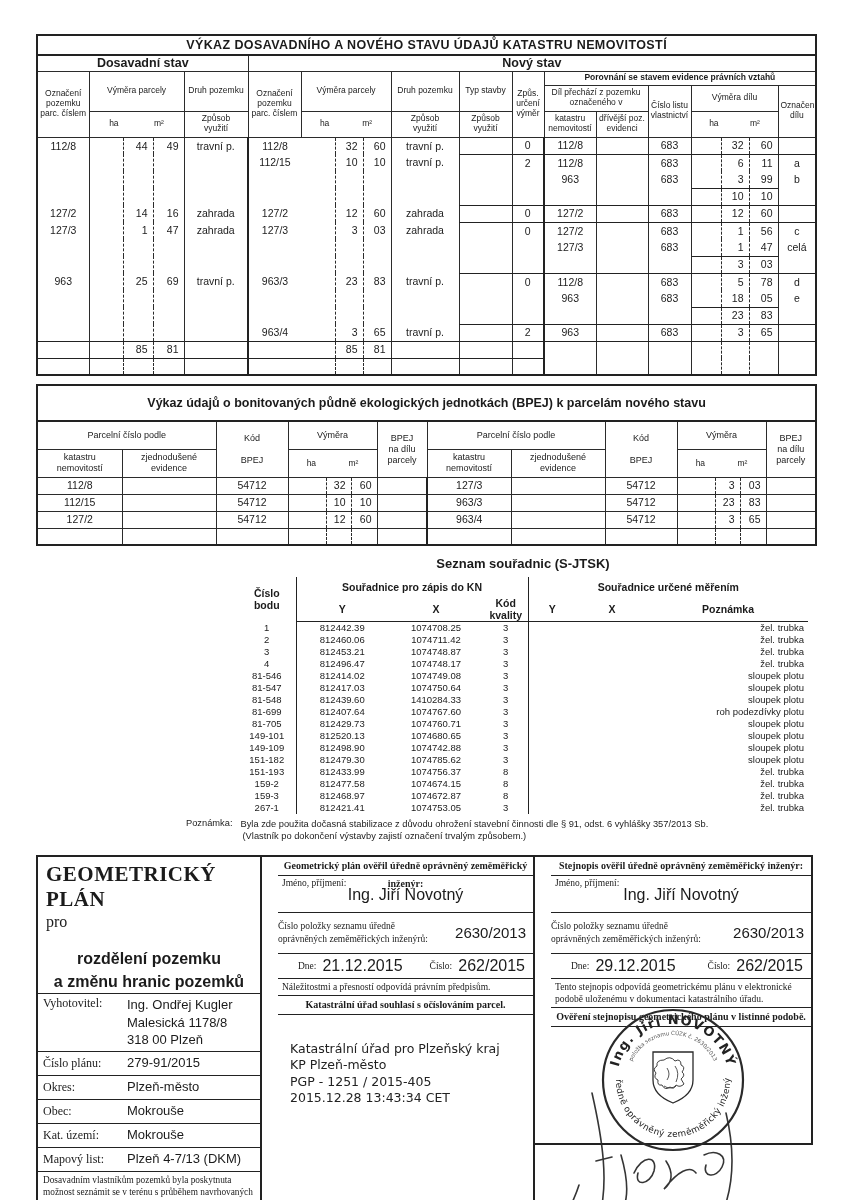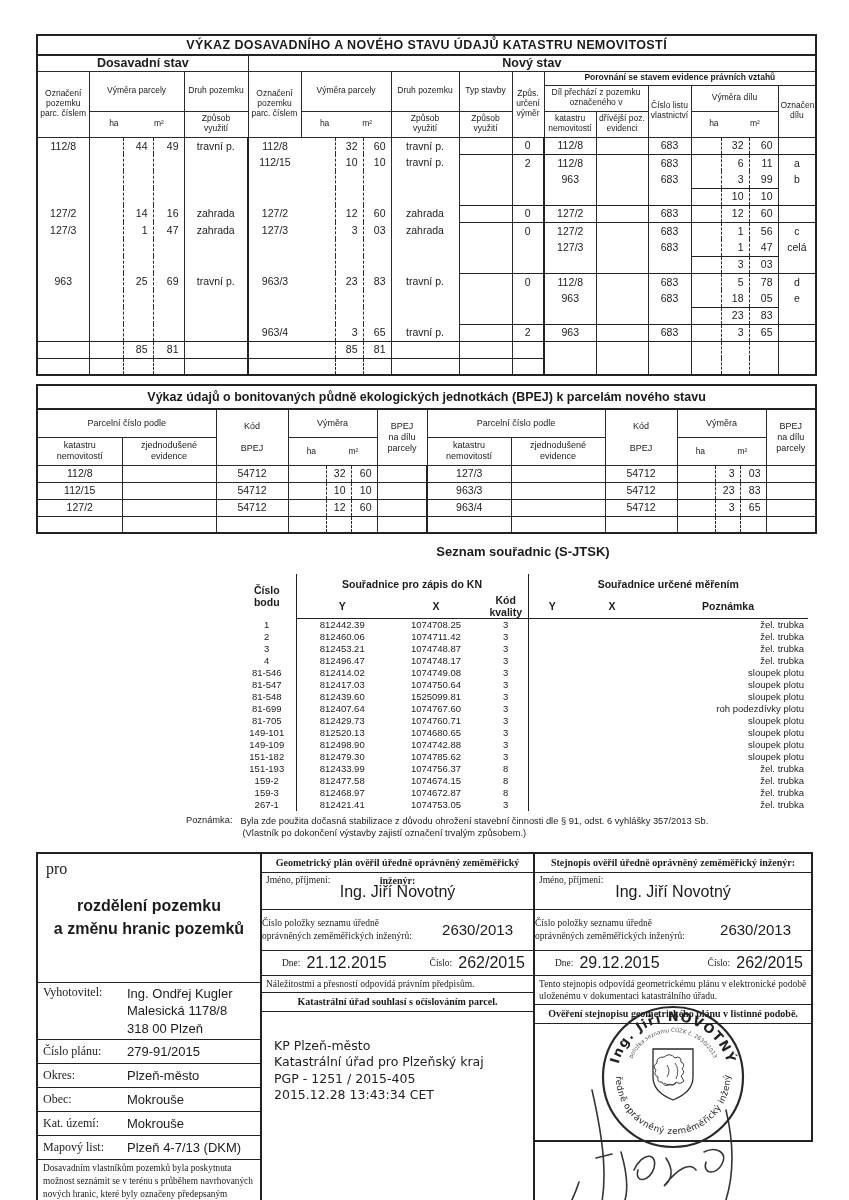--- a/index.html
+++ b/index.html
@@ -29,32 +29,32 @@
   .vykaz td.bt{border-top:1.3px solid #222;}
   .vykaz td.c0,.vykaz td.c5,.vykaz td.c12,.vykaz td.c13,.vykaz td.c14,.vykaz td.c18,
   .vykaz td.c4,.vykaz td.c9,.vykaz td.c11{text-align:center;}
   .vykaz td.c2,.vykaz td.c3,.vykaz td.c7,.vykaz td.c8,.vykaz td.c16,.vykaz td.c17{text-align:right;padding-right:5px;}
   .hm{display:flex;align-items:flex-end;justify-content:space-around;font-size:8.5px;}
 
   
   .bpej{border:2px solid #222;margin-top:8px;}
   .bpej th{border:1px solid #2b2b2b;font-weight:normal;font-size:9px;line-height:1.2;
            text-align:center;vertical-align:middle;white-space:pre-line;height:28px;}
-  .bpej .tbl-title{font-size:12.5px;font-weight:bold;height:24px;border-bottom:2px solid #222;}
+  .bpej .tbl-title{font-size:12.5px;font-weight:bold;height:36px;border-bottom:2px solid #222;}
   .bpej tbody tr{height:17px;}
   .bpej td{font-size:10.5px;border:0;border-bottom:1.2px solid #2b2b2b;text-align:center;line-height:1;}
   .bpej td.v1,.bpej td.v2,.bpej td.v3,.bpej td.v6,.bpej td.v8,.bpej td.v9,.bpej td.v10,.bpej td.v13{border-left:1px solid #2b2b2b;}
   .bpej td.v7{border-left:2px solid #222;}
   .bpej td.v4,.bpej td.v5,.bpej td.v11,.bpej td.v12{border-left:1px dashed #2b2b2b;}
   .bpej td.v4,.bpej td.v5,.bpej td.v11,.bpej td.v12{text-align:right;padding-right:5px;}
 
   
   .coords-wrap{margin-top:10px;}
   .coords-title{width:570px;margin-left:202px;text-align:center;font-size:13px;font-weight:bold;height:18px;}
-  .coords{width:570px;margin-left:202px;margin-top:12px;}
+  .coords{width:570px;margin-left:202px;margin-top:3px;}
   .coords th{font-size:10.5px;font-weight:bold;text-align:center;vertical-align:middle;white-space:pre-line;height:20px;}
   .coords thead tr:last-child th{border-bottom:1.6px solid #222;}
   .coords th.k1,.coords td.k1,.coords th.k4,.coords td.k4{border-left:1.3px solid #222;}
   .coords tbody tr{height:12px;}
   .coords td{font-size:9.5px;line-height:1;text-align:center;}
   .coords td.k6{text-align:right;padding-right:4px;}
   .coords-note{margin-left:150px;margin-top:4px;font-size:9.3px;display:flex;gap:8px;}
   .coords-note .nlines div{line-height:1.35;}
   .coords-note .nlines div:last-child{margin-left:2px;}
 
@@ -67,30 +67,30 @@
   .gp-title{font-family:"Liberation Serif",serif;font-weight:bold;font-size:21px;letter-spacing:.5px;}
   .gp-pro{font-family:"Liberation Serif",serif;font-size:16px;margin-top:1px;}
   .gp-purpose{margin-top:16px;text-align:center;font-weight:bold;font-size:16px;line-height:1.45;}
   .plan-row{border-top:1.6px solid #222;display:flex;min-height:23px;align-items:center;}
   .plan-row.tall{align-items:flex-start;padding:2px 0;}
   .plan-label{font-family:"Liberation Serif",serif;font-size:12px;width:84px;padding-left:5px;flex:none;}
   .plan-value{font-size:13px;line-height:1.35;}
   .gp-note{border-top:1.6px solid #222;font-family:"Liberation Serif",serif;font-size:9.3px;
            line-height:1.35;padding:2px 5px;}
 
-  .vcell{border-bottom:1px solid #222;position:relative;flex:none;}
+  .vcell{border-bottom:1px solid #222;position:relative;flex:none;margin-left:16px;}
   .vhead{height:18px;font-family:"Liberation Serif",serif;font-weight:bold;font-size:10px;
          text-align:center;line-height:18px;}
   .vname{height:36px;}
   .vlabel{font-family:"Liberation Serif",serif;font-size:9.5px;}
   .vname .vlabel{position:absolute;top:2px;left:4px;}
   .vname .vbig{display:block;text-align:center;margin-top:10px;font-size:16px;}
   .vlist{height:40px;display:flex;align-items:center;}
   .vlist .vlabel{width:150px;padding-left:0;line-height:1.3;}
-  .vlist .vbig{flex:1;text-align:right;padding-right:20px;font-size:15px;}
+  .vlist .vbig{flex:1;text-align:right;padding-right:7px;font-size:15px;}
   .vdate{height:24px;display:flex;align-items:center;gap:6px;padding-left:20px;}
   .vdate .vbig{font-size:16px;}
   .vdate .spacer{flex:1;}
   .vdate .vbig:last-child{padding-right:8px;}
   .vstmt{font-family:"Liberation Serif",serif;font-size:9.5px;padding:2px 4px;line-height:1.3;}
   .vcell.grow{flex:1;border-bottom:none;}
   .office-stamp{padding:26px 0 0 12px;font-family:"DejaVu Sans",sans-serif;font-size:12.5px;line-height:1.32;color:#222;}
   .fo-overlay{position:absolute;left:0;top:0;pointer-events:none;}
 </style>
 </head>
@@ -669,21 +669,21 @@
               <td class="k1">812417.03</td>
               <td class="k2">1074750.64</td>
               <td class="k3">3</td>
               <td class="k4"></td>
               <td class="k5"></td>
               <td class="k6">sloupek plotu</td>
             </tr>
             <tr>
               <td class="k0">81-548</td>
               <td class="k1">812439.60</td>
-              <td class="k2">1525099.81</td>
+              <td class="k2">1410284.33</td>
               <td class="k3">3</td>
               <td class="k4"></td>
               <td class="k5"></td>
               <td class="k6">sloupek plotu</td>
             </tr>
             <tr>
               <td class="k0">81-699</td>
               <td class="k1">812407.64</td>
               <td class="k2">1074767.60</td>
               <td class="k3">3</td>
@@ -771,20 +771,21 @@
         <div>Byla zde použita dočasná stabilizace z důvodu ohrožení stavební činnosti dle § 91, odst. 6 vyhlášky 357/2013 Sb.</div>
         <div>(Vlastník po dokončení výstavby zajistí označení trvalým způsobem.)</div>
       </span>
     </div>
   </div>
 
   <div class="footer">
 
     <div class="fo-left">
       <div class="gp-head">
+        <div class="gp-title">GEOMETRICKÝ PLÁN</div>
         <div class="gp-pro">pro</div>
         <div class="gp-purpose">
           <div>rozdělení pozemku</div>
           <div>a změnu hranic pozemků</div>
         </div>
       </div>
       <div id="plan-fields">
             <div class="plan-row tall">
               <div class="plan-label">Vyhotovitel:</div>
               <div class="plan-value">
@@ -841,22 +842,22 @@
       <div class="vcell vdate">
         <span class="vlabel">Dne:</span>
         <span class="vbig">21.12.2015</span>
         <span class="spacer"></span>
         <span class="vlabel">Číslo:</span>
         <span class="vbig">262/2015</span>
       </div>
       <div class="vcell vstmt">Náležitostmi a přesností odpovídá právním předpisům.</div>
       <div class="vcell vhead">Katastrální úřad souhlasí s očíslováním parcel.</div>
       <div class="vcell grow office-stamp" id="office-stamp">
+            <div>Katastrální úřad pro Plzeňský kraj</div>
             <div>KP Plzeň-město</div>
-            <div>Katastrální úřad pro Plzeňský kraj</div>
             <div>PGP -  1251 / 2015-405</div>
             <div>2015.12.28 13:43:34 CET</div>
           </div>
     </div>
 
     <div class="fo-right">
       <div class="vcell vhead">Stejnopis ověřil úředně oprávněný zeměměřický inženýr:</div>
       <div class="vcell vname">
         <span class="vlabel">Jméno, příjmení:</span>
         <span class="vbig">Ing. Jiří Novotný</span>

